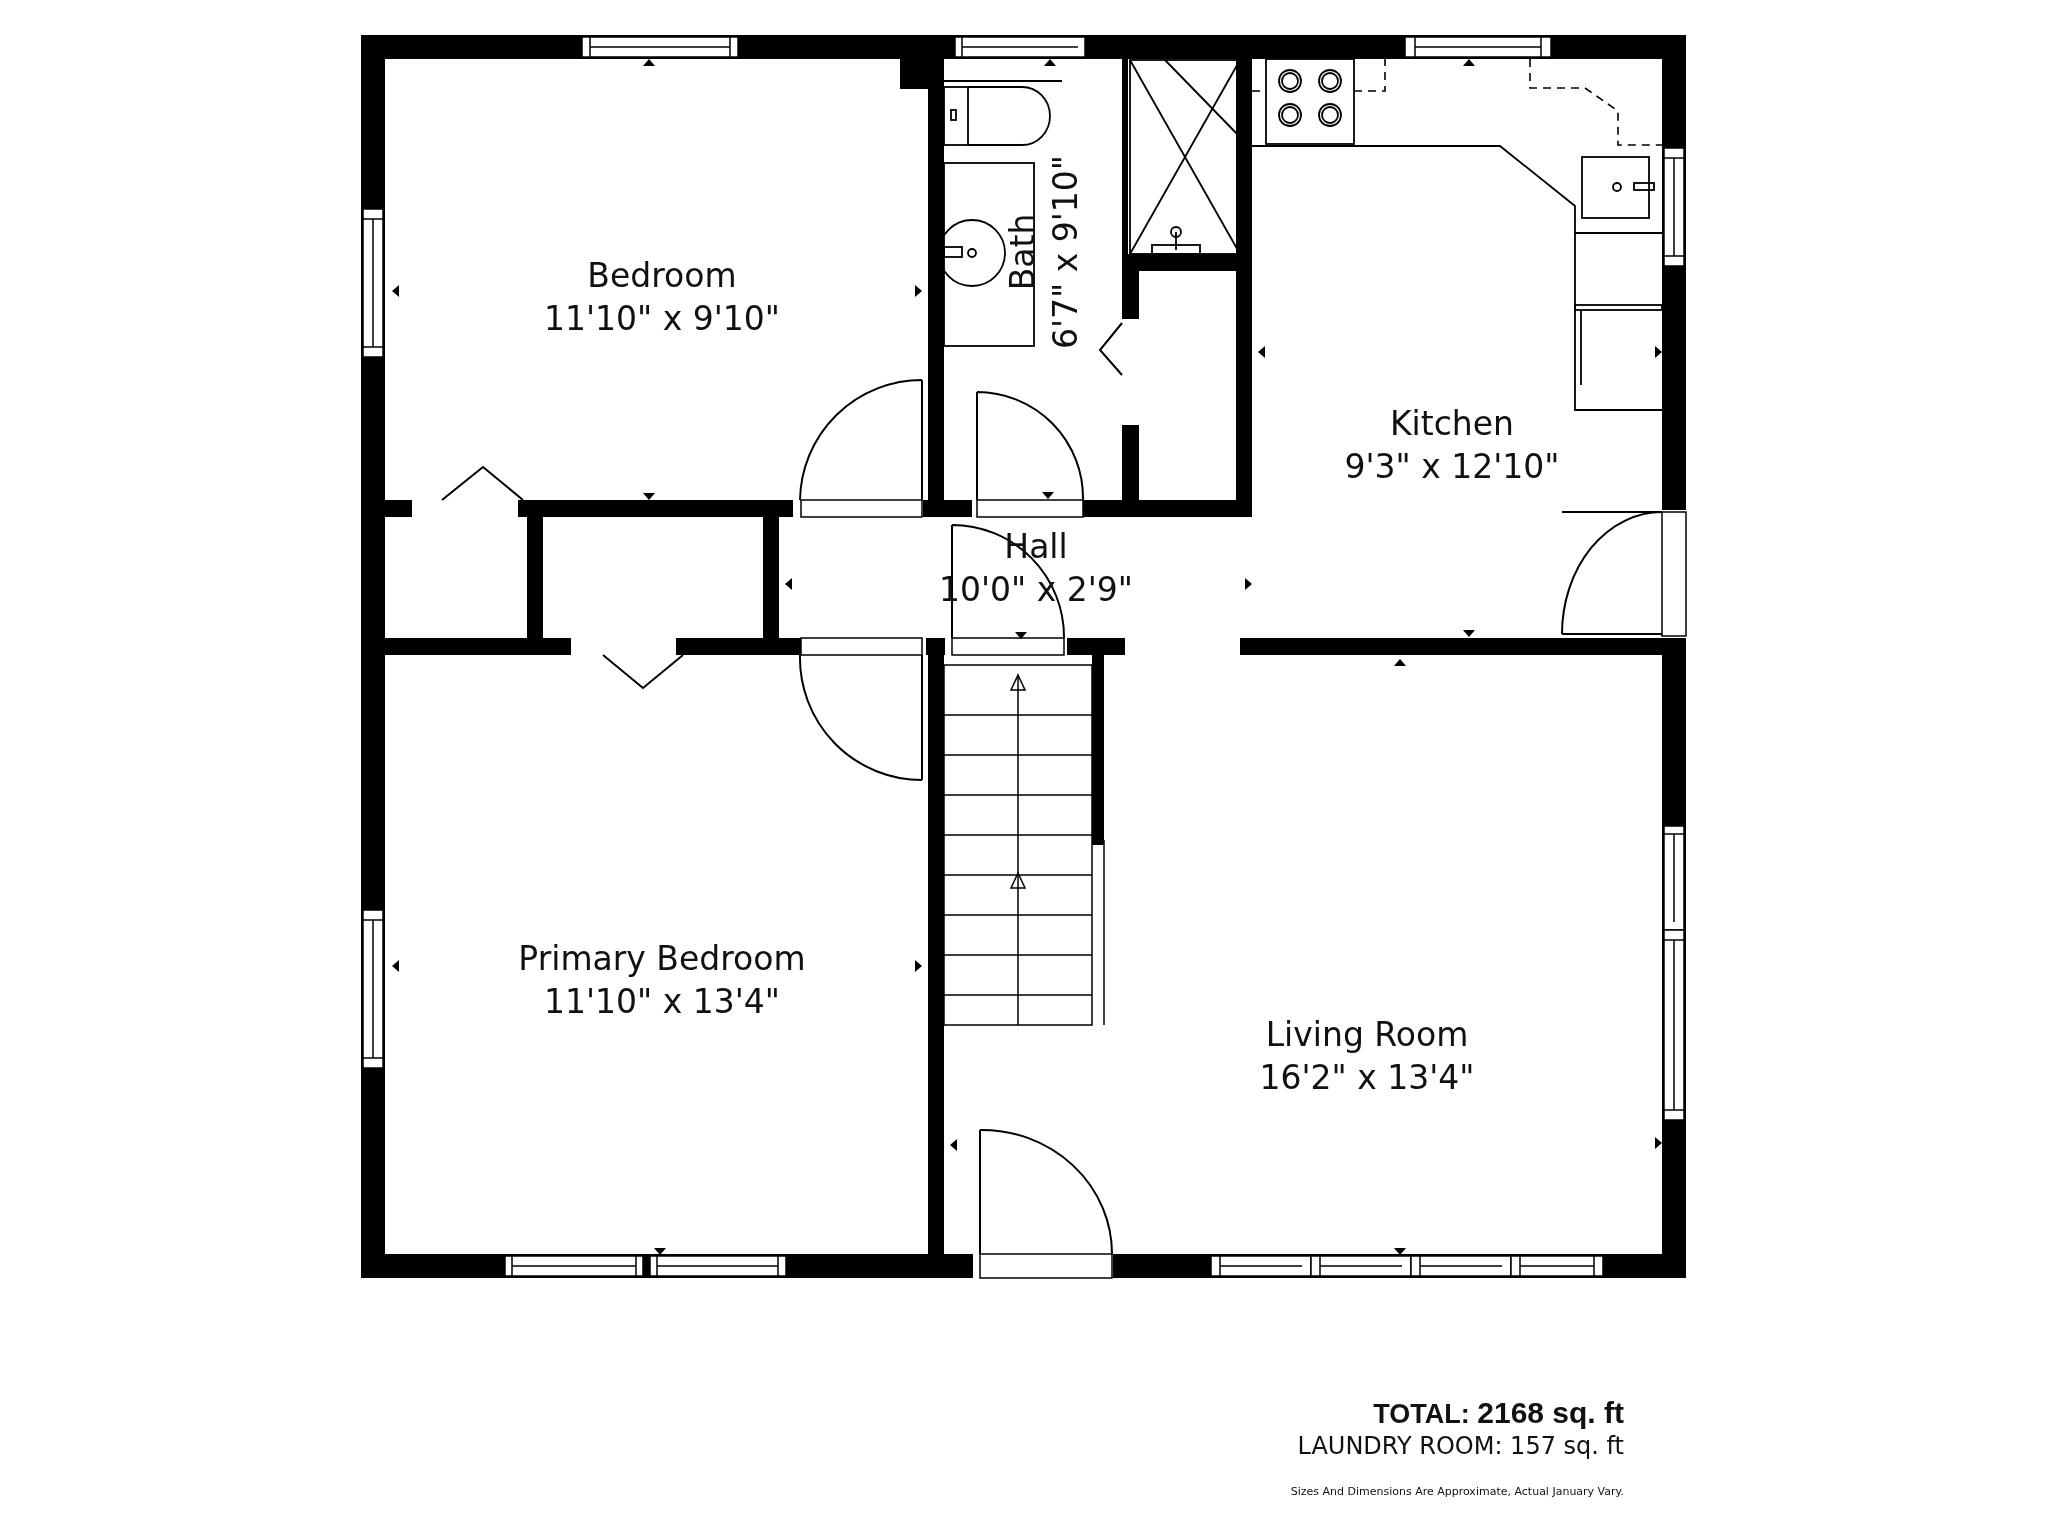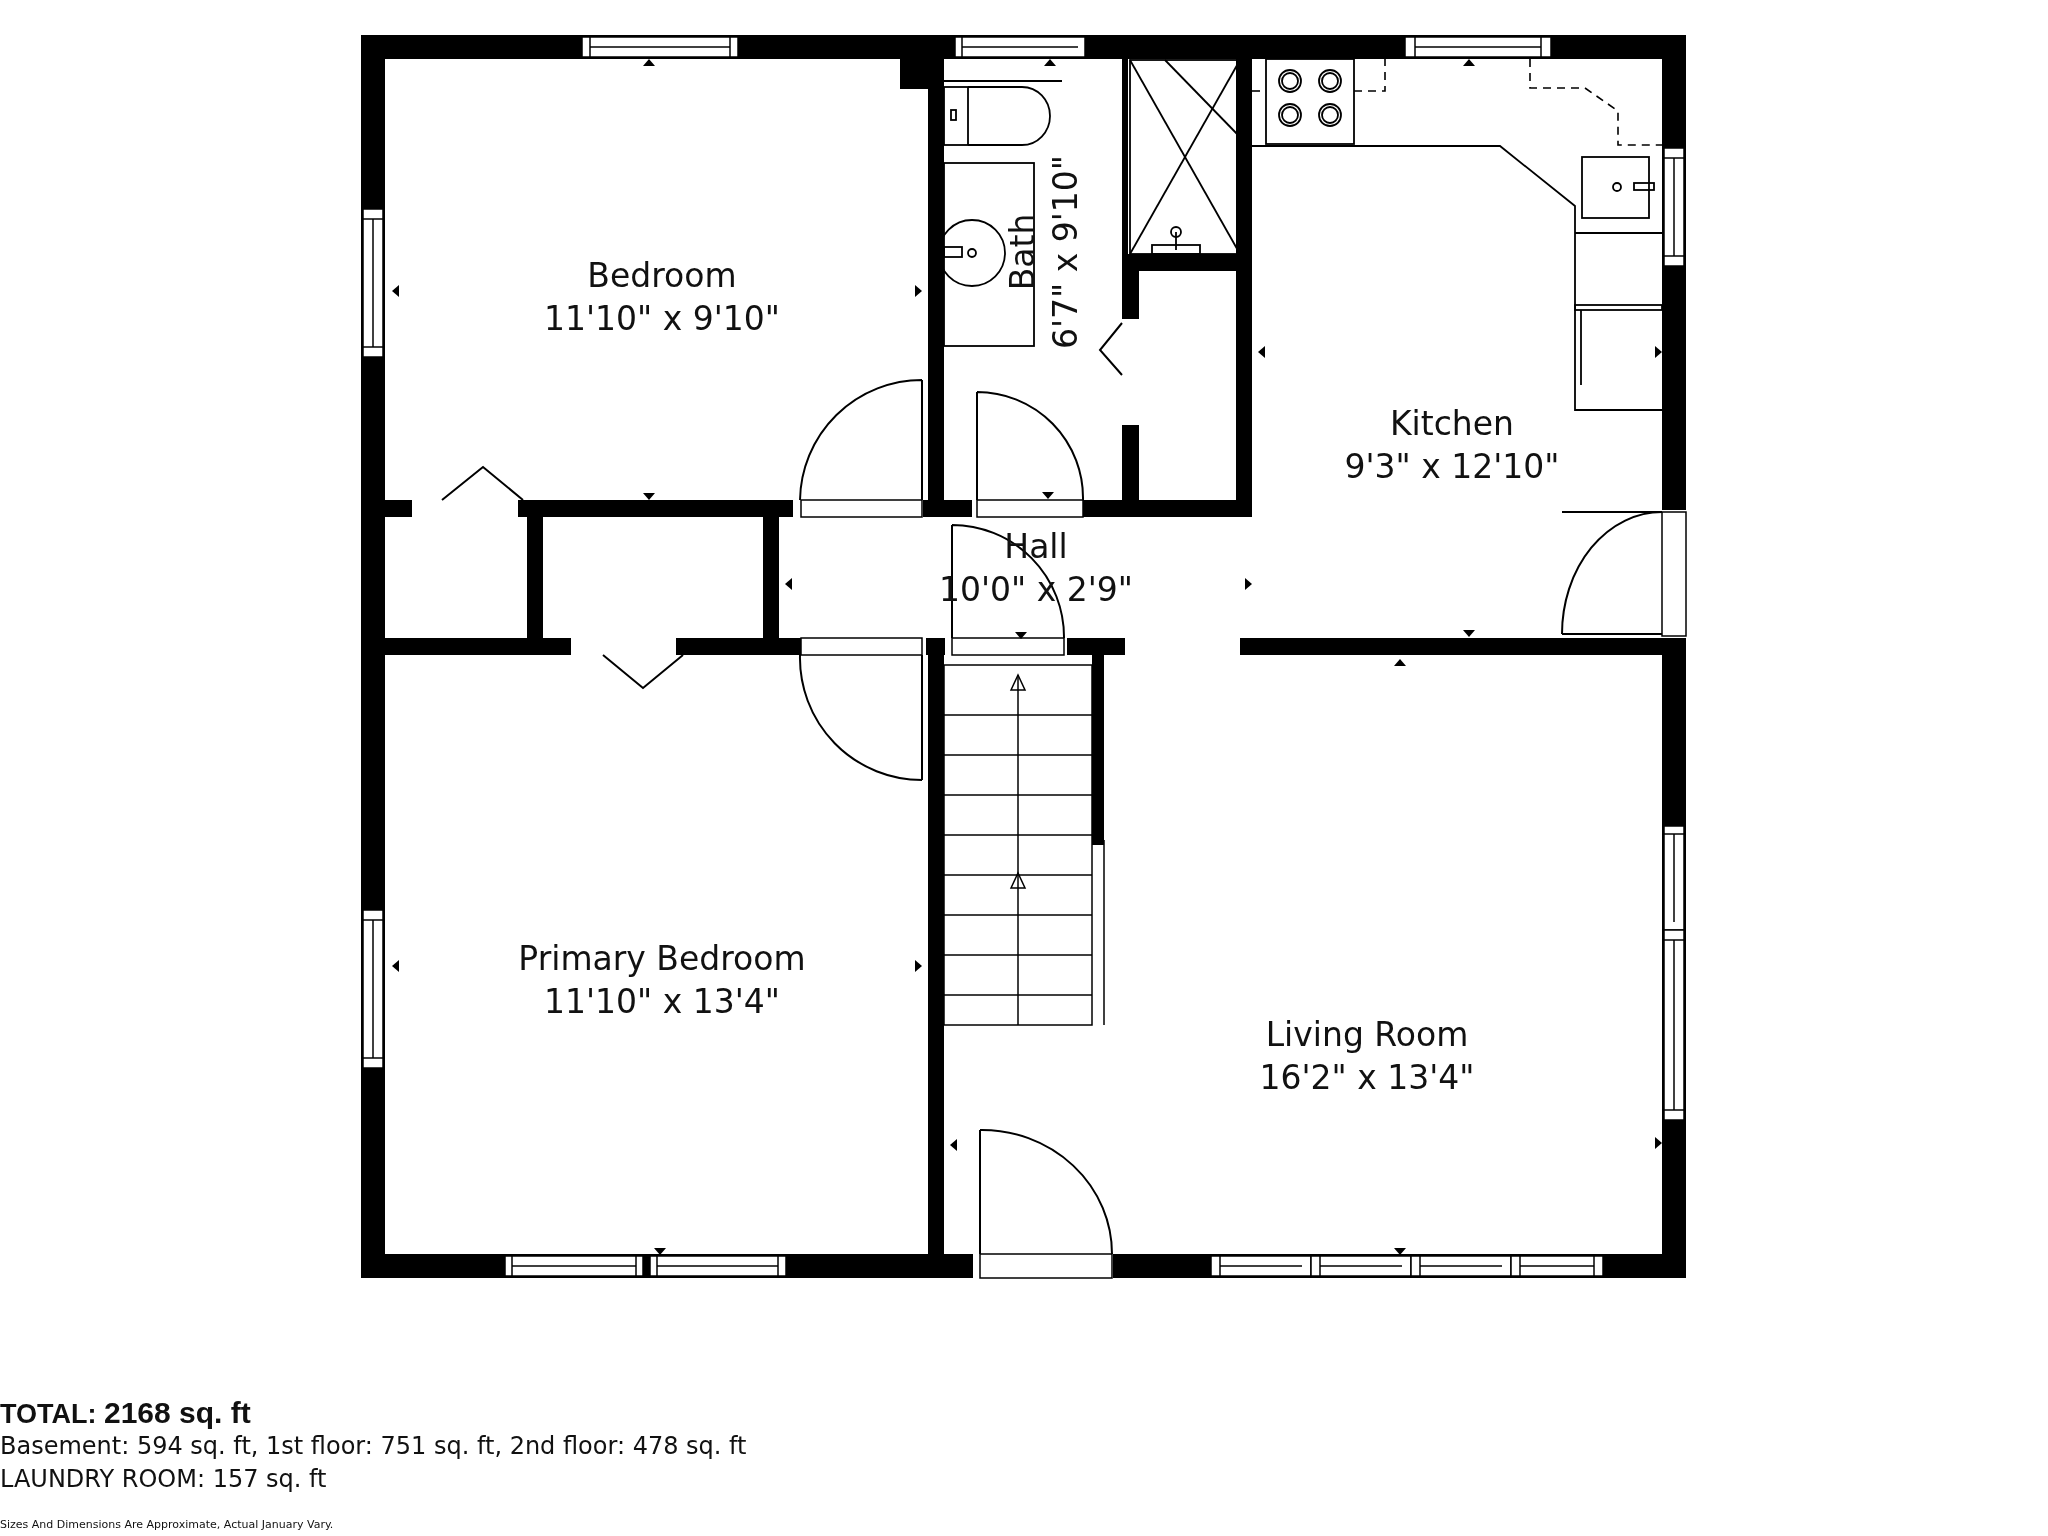--- a/index.html
+++ b/index.html
@@ -1,21 +1,21 @@
 <!DOCTYPE html>
 <html><head>
 <meta charset="utf-8">
 <style>
   html,body{margin:0;padding:0;background:#ffffff;}
   body{width:2048px;height:1536px;position:relative;overflow:hidden;font-family:"DejaVu Sans","Liberation Sans",sans-serif;color:#000;}
   #plan{position:absolute;left:0;top:0;}
   .room-label{position:absolute;text-align:center;font-size:33px;line-height:43px;color:#111;white-space:nowrap;transform:translateX(-50%);}
   .room-label .dim{display:block;}
   .rot{transform:translate(-50%,-50%) rotate(-90deg);}
-  #footer{position:absolute;left:0;width:1624px;top:1396px;text-align:left;color:#111;}
+  #footer{position:absolute;left:0;width:1624px;top:1396px;text-align:right;color:#111;}
   #footer .total{font-weight:bold;font-size:27px;font-family:"Liberation Sans","DejaVu Sans",sans-serif;letter-spacing:0px;}
   #footer .total .num{font-size:30px;}
   #footer .line{font-size:24px;line-height:33px;font-family:"DejaVu Sans",sans-serif;}
   #footer .disclaimer{font-size:11px;margin-top:22px;font-family:"DejaVu Sans",sans-serif;}
 </style>
 </head>
 <body>
 
 <svg id="plan" width="2048" height="1536" viewBox="0 0 2048 1536" xmlns="http://www.w3.org/2000/svg">
 
@@ -324,16 +324,15 @@
 <div class="room-label" style="left:1367px;top:1013px;">
   <span>Living Room</span>
   <span class="dim">16'2" x 13'4"</span>
 </div>
 
 <div id="footer">
   <div class="total">
     <span>TOTAL:</span>
     <span class="num">2168 sq. ft</span>
   </div>
-  <div class="line">Basement: 594 sq. ft, 1st floor: 751 sq. ft, 2nd floor: 478 sq. ft</div>
   <div class="line">LAUNDRY ROOM: 157 sq. ft</div>
   <div class="disclaimer">Sizes And Dimensions Are Approximate, Actual January Vary.</div>
 </div>
 
 </body></html>

